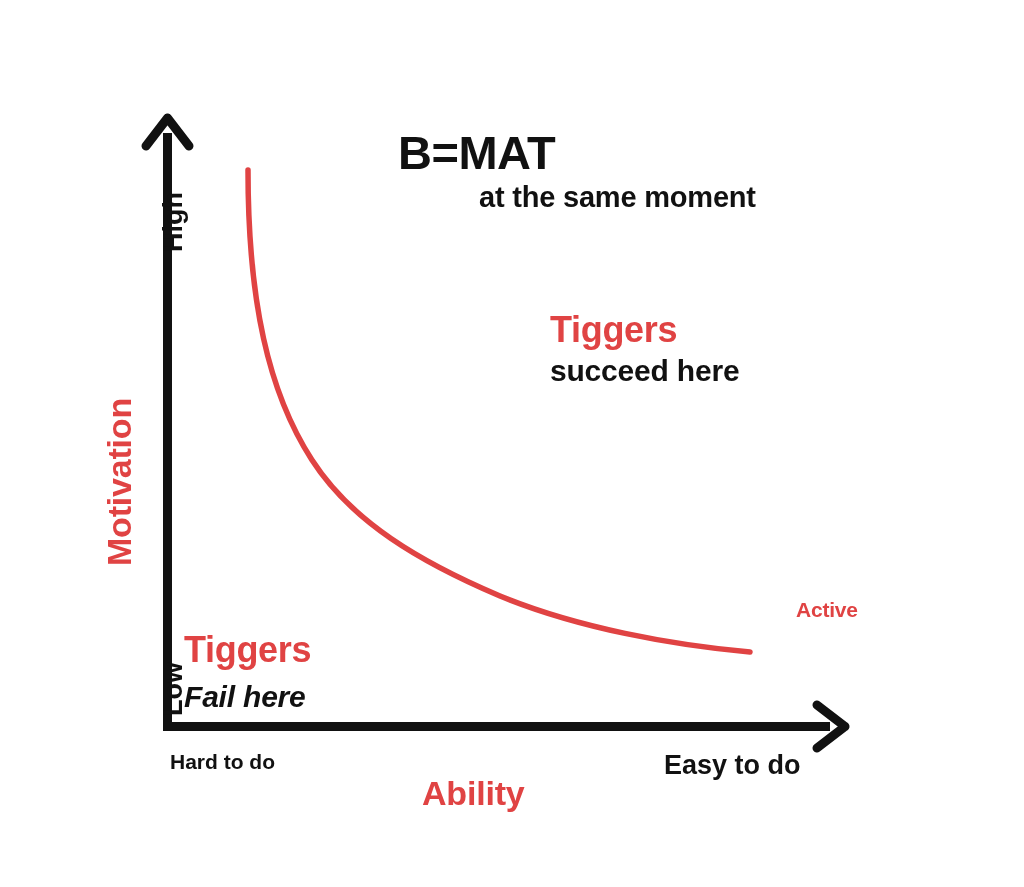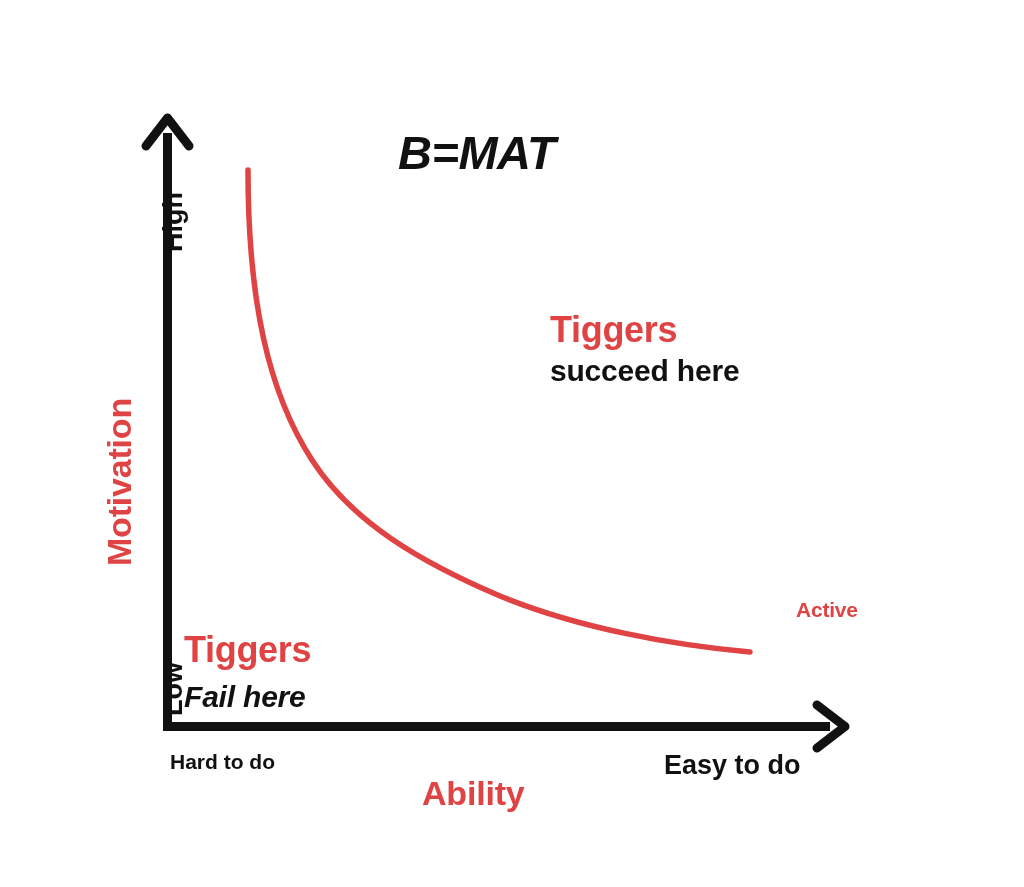--- a/index.html
+++ b/index.html
@@ -38,21 +38,20 @@
   }
   .black { color: #111111; }
   .red   { color: #E04343; }
 
   
   #title-bmat {
     left: 398px;
     top: 127px;
     font-size: 47px;
     letter-spacing: -0.5px;
-    font-style: italic;
   }
   #title-subtitle {
     left: 479px;
     top: 181px;
     font-size: 29px;
     letter-spacing: -0.2px;
   }
 
   
   .anno { position: absolute; }
@@ -146,20 +145,21 @@
 
     <path d="M 845 726.5 L 817 705 M 845 726.5 L 817 748" stroke="#111111" stroke-width="9" fill="none" stroke-linecap="round" stroke-linejoin="round"></path>
 
     <path d="M 248 170
              C 248 300, 268 392, 312 460
              C 352 522, 420 562, 500 596
              C 578 628, 672 645, 750 652" stroke="#E04343" stroke-width="5.5" fill="none" stroke-linecap="round"></path>
   </svg>
 
   <div class="lbl black" id="title-bmat">B=MAT</div>
+  <div class="lbl black" id="title-subtitle">at the same moment</div>
 
   <div class="anno" id="anno-succeed">
     <div class="lbl red anno-head" style="position:relative;left:0;top:0;">Tiggers</div>
     <div class="lbl black anno-sub" style="position:relative;left:0;top:0;">succeed here</div>
   </div>
 
   <div class="anno" id="anno-fail">
     <div class="lbl red anno-head" style="position:relative;left:0;top:0;">Tiggers</div>
     <div class="lbl black anno-sub" style="position:relative;left:0;top:0;">Fail here</div>
   </div>

